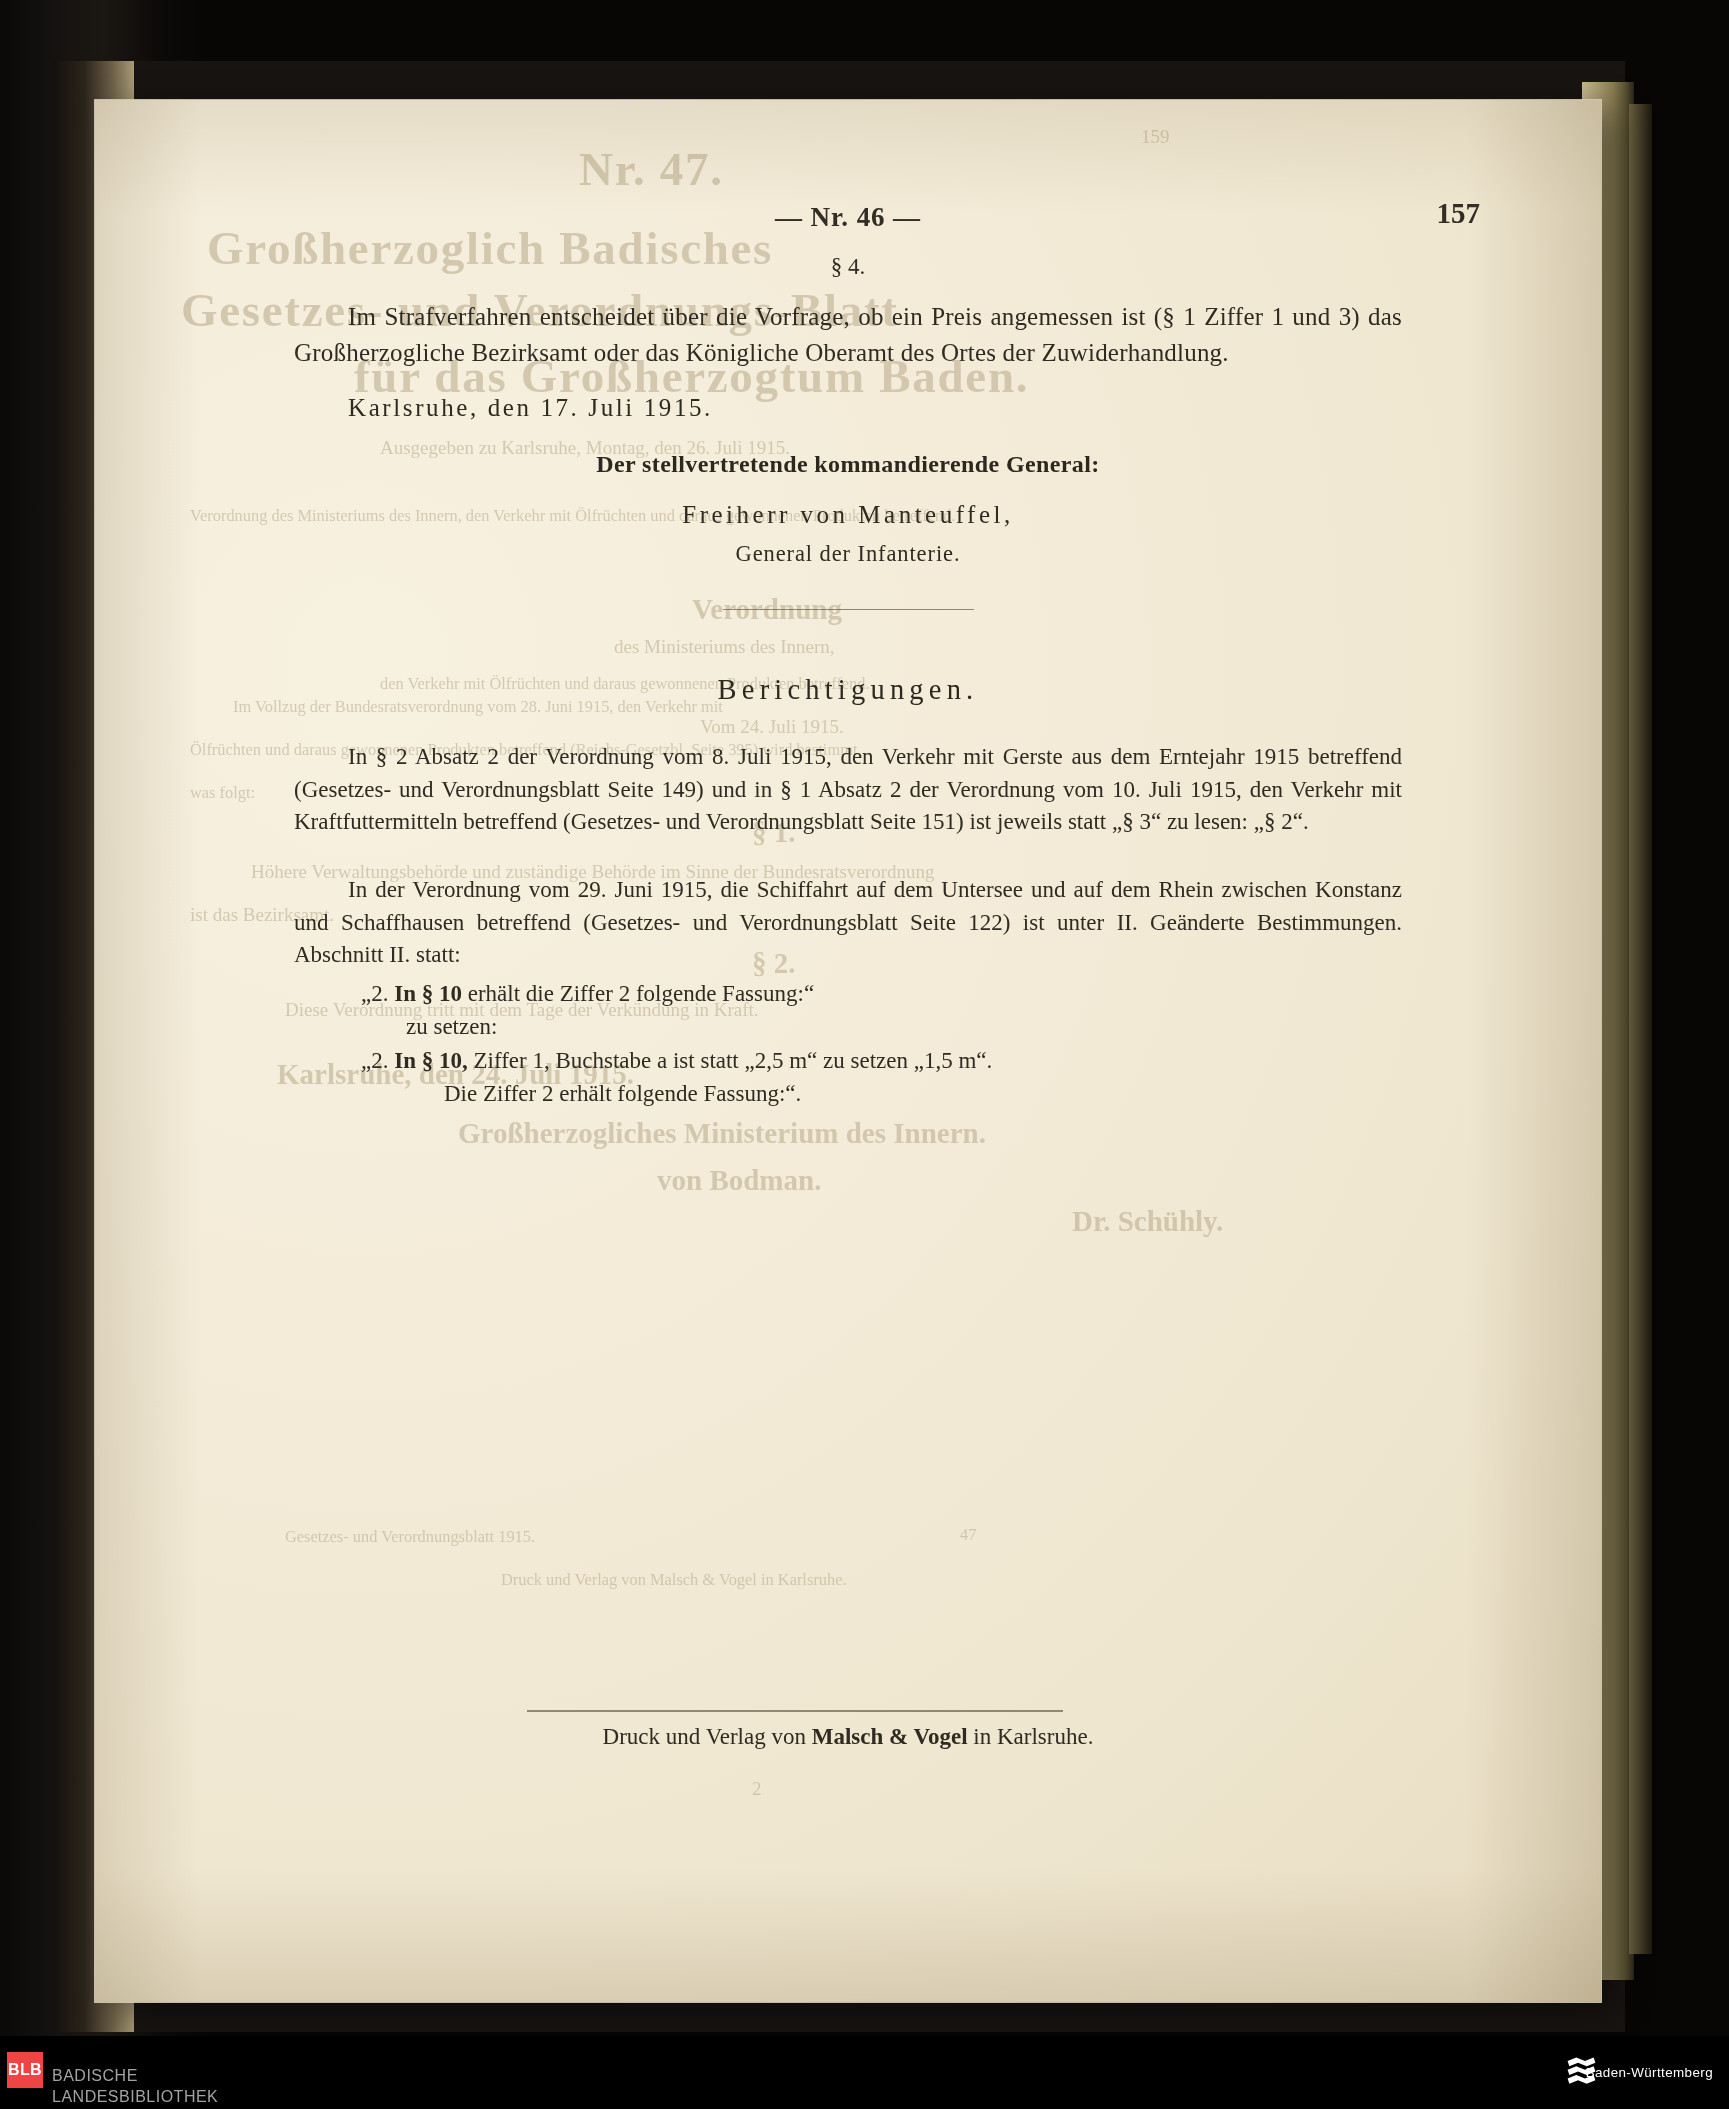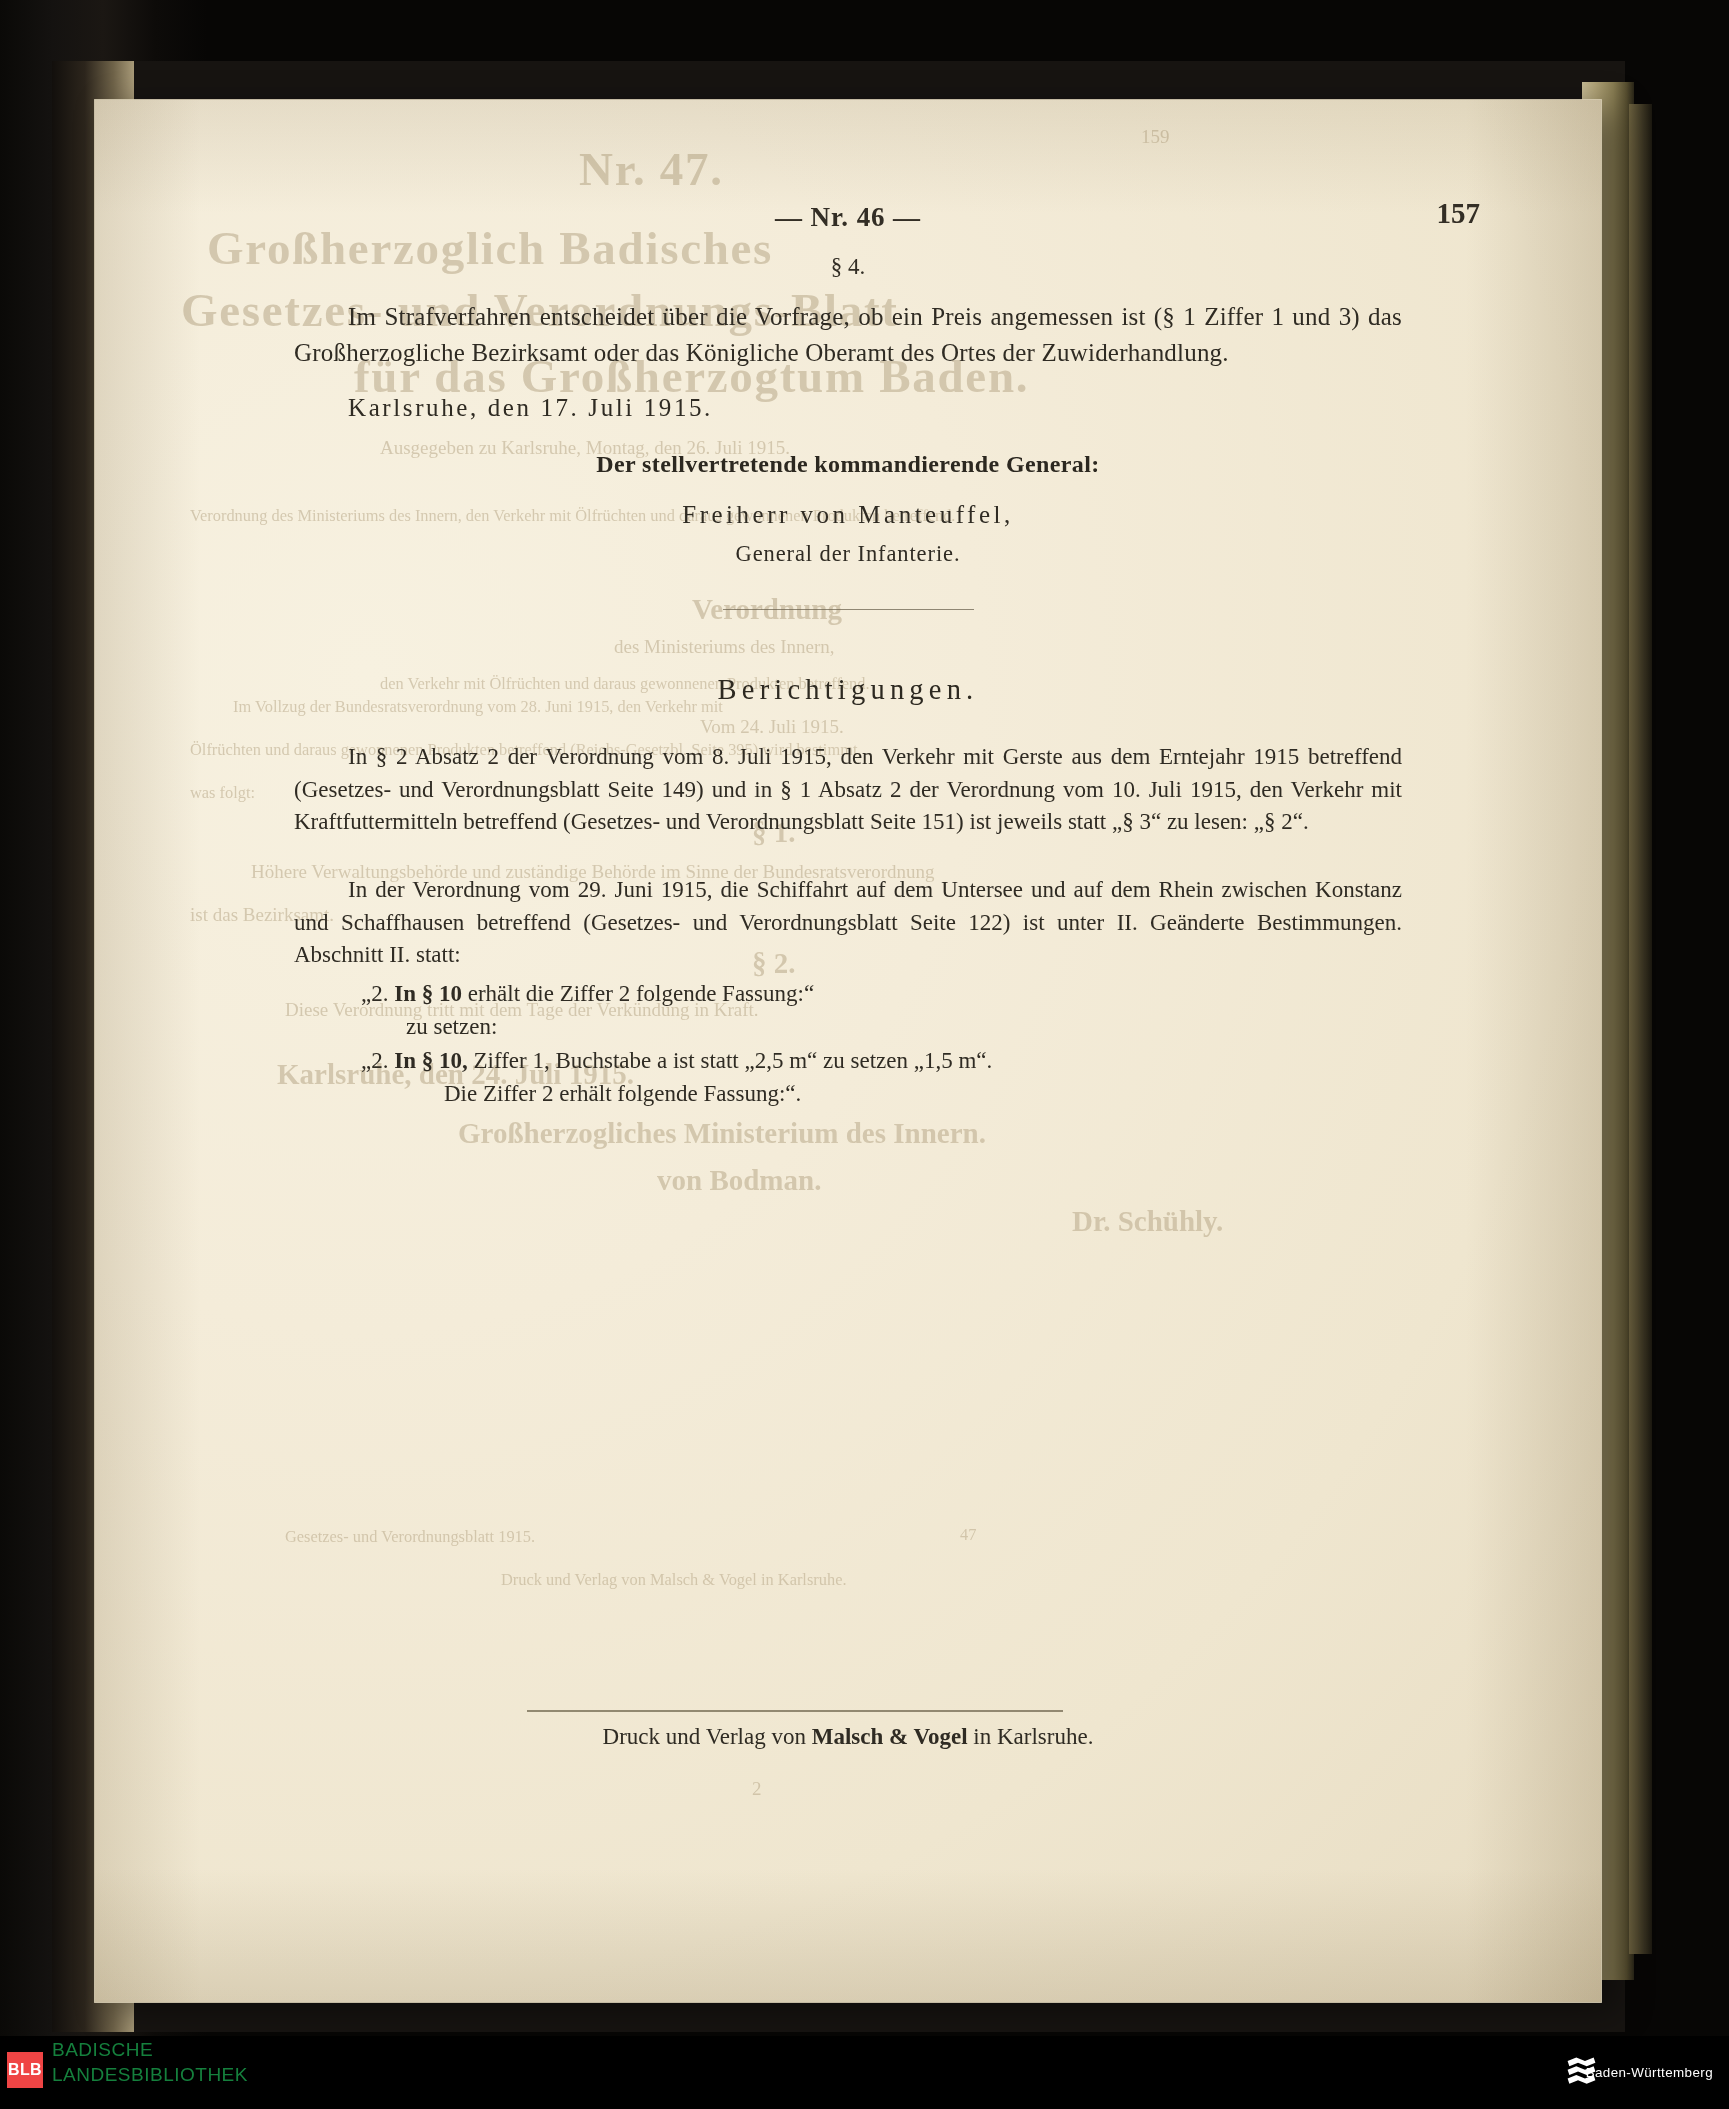--- a/index.html
+++ b/index.html
@@ -243,26 +243,26 @@
     background: #ef4444;
     color: #fff;
     font-family: "Liberation Sans", sans-serif;
     font-size: 16px;
     font-weight: 700;
     display: flex; align-items: center; justify-content: center;
     letter-spacing: 0.4px;
   }
   .blb-text {
     position: absolute;
-    left: 52px; top: 1px;
+    left: 52px; top: 29px;
     font-family: "Liberation Sans", sans-serif;
-    font-size: 19px;
+    font-size: 16px;
     line-height: 1.32;
     letter-spacing: 0.5px;
-    color: #15803d;
+    color: #a3a3a3;
   }
   .bw-mark {
     position: absolute;
     right: 130px; top: 19px;
     width: 35px; height: 33px;
     color: #fff;
   }
   .bw-text {
     position: absolute;
     right: 16px; top: 28.5px;

